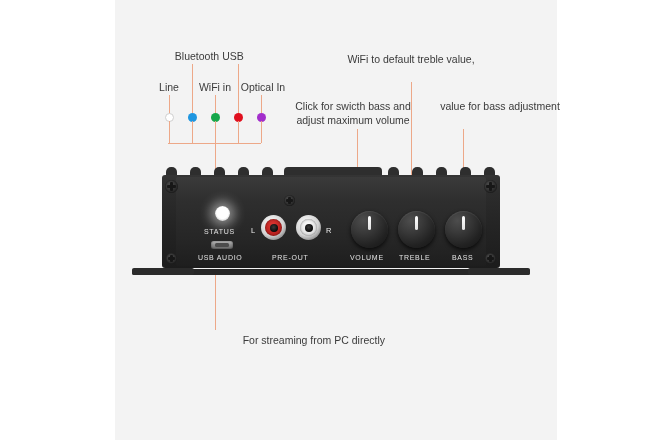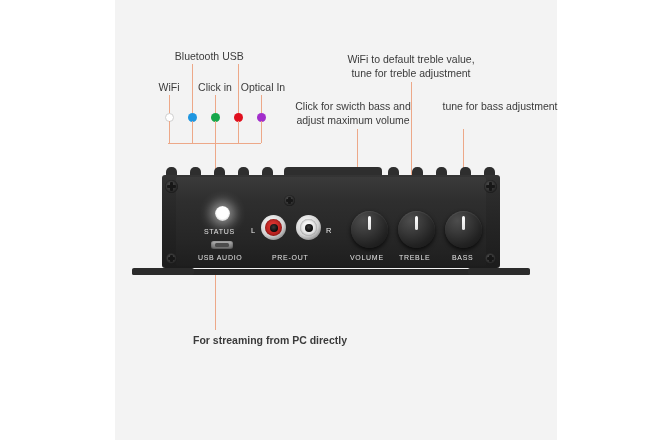--- a/index.html
+++ b/index.html
@@ -133,23 +133,23 @@
     white-space:nowrap;font-family:"Liberation Sans", sans-serif;
   }
   .silk.lr{font-size:7.5px;letter-spacing:0;color:#ededed;}
 </style>
 </head>
 <body>
 
 <div id="stage">
   <div id="panel"></div>
 
-  <div class="callout" style="left:149px;top:81px;width:40px;">WiFi</div>
+  <div class="callout" style="left:149px;top:81px;width:40px;">Line</div>
   <div class="callout" style="left:162px;top:50px;width:70px;">Bluetooth</div>
-  <div class="callout" style="left:190px;top:81px;width:50px;">Click in</div>
+  <div class="callout" style="left:190px;top:81px;width:50px;">WiFi in</div>
   <div class="callout" style="left:216px;top:50px;width:34px;">USB</div>
   <div class="callout" style="left:232px;top:81px;width:62px;">Optical In</div>
 
   <div class="lead" style="left:168.5px;top:95px;height:22px;"></div>
   <div class="lead" style="left:191.5px;top:64px;height:53px;"></div>
   <div class="lead" style="left:214.5px;top:95px;height:22px;"></div>
   <div class="lead" style="left:237.5px;top:64px;height:53px;"></div>
   <div class="lead" style="left:260.5px;top:95px;height:22px;"></div>
 
   <div class="dot hollow" style="left:164.5px;top:112.5px;"></div>
@@ -162,32 +162,31 @@
   <div class="lead" style="left:191.5px;top:121px;height:22px;"></div>
   <div class="lead" style="left:214.5px;top:121px;height:22px;"></div>
   <div class="lead" style="left:237.5px;top:121px;height:22px;"></div>
   <div class="lead" style="left:260.5px;top:121px;height:22px;"></div>
 
   <div class="leadh" style="left:168px;top:142.5px;width:93px;"></div>
   <div class="lead" style="left:214.5px;top:142px;height:63px;"></div>
 
   <div class="callout" style="left:316px;top:53px;width:190px;">
     <div>WiFi to default treble value,</div>
-    <div>tune for treble adjustment</div>
   </div>
   <div class="lead" style="left:410.5px;top:82px;height:131px;"></div>
 
   <div class="callout" style="left:277px;top:100px;width:152px;">
     <div>Click for swicth bass and</div>
     <div>adjust maximum volume</div>
   </div>
   <div class="lead" style="left:356.5px;top:129px;height:84px;"></div>
 
   <div class="callout" style="left:412px;top:100px;width:176px;">
-    <div>tune for bass adjustment</div>
+    <div>value for bass adjustment</div>
   </div>
   <div class="lead" style="left:462.5px;top:129px;height:84px;"></div>
 
   <div id="device">
 
     <div class="flange-bar"></div>
     <div class="flange left"></div>
     <div class="flange right"></div>
 
     <div id="fins">
@@ -244,16 +243,16 @@
       <div class="silk" style="left:237px;top:79px;">TREBLE</div>
 
       <div class="knob" style="left:283px;top:36px;">
         <div class="tick"></div>
       </div>
       <div class="silk" style="left:290px;top:79px;">BASS</div>
     </div>
   </div>
 
   <div class="lead" style="left:214.5px;top:275px;height:55px;"></div>
-  <div class="callout" style="left:155px;top:334px;width:230px;text-align:center;font-weight:bold;">
+  <div class="callout" style="left:155px;top:334px;width:230px;text-align:right;">
     <div>For streaming from PC directly</div>
   </div>
 </div>
 
 </body></html>

